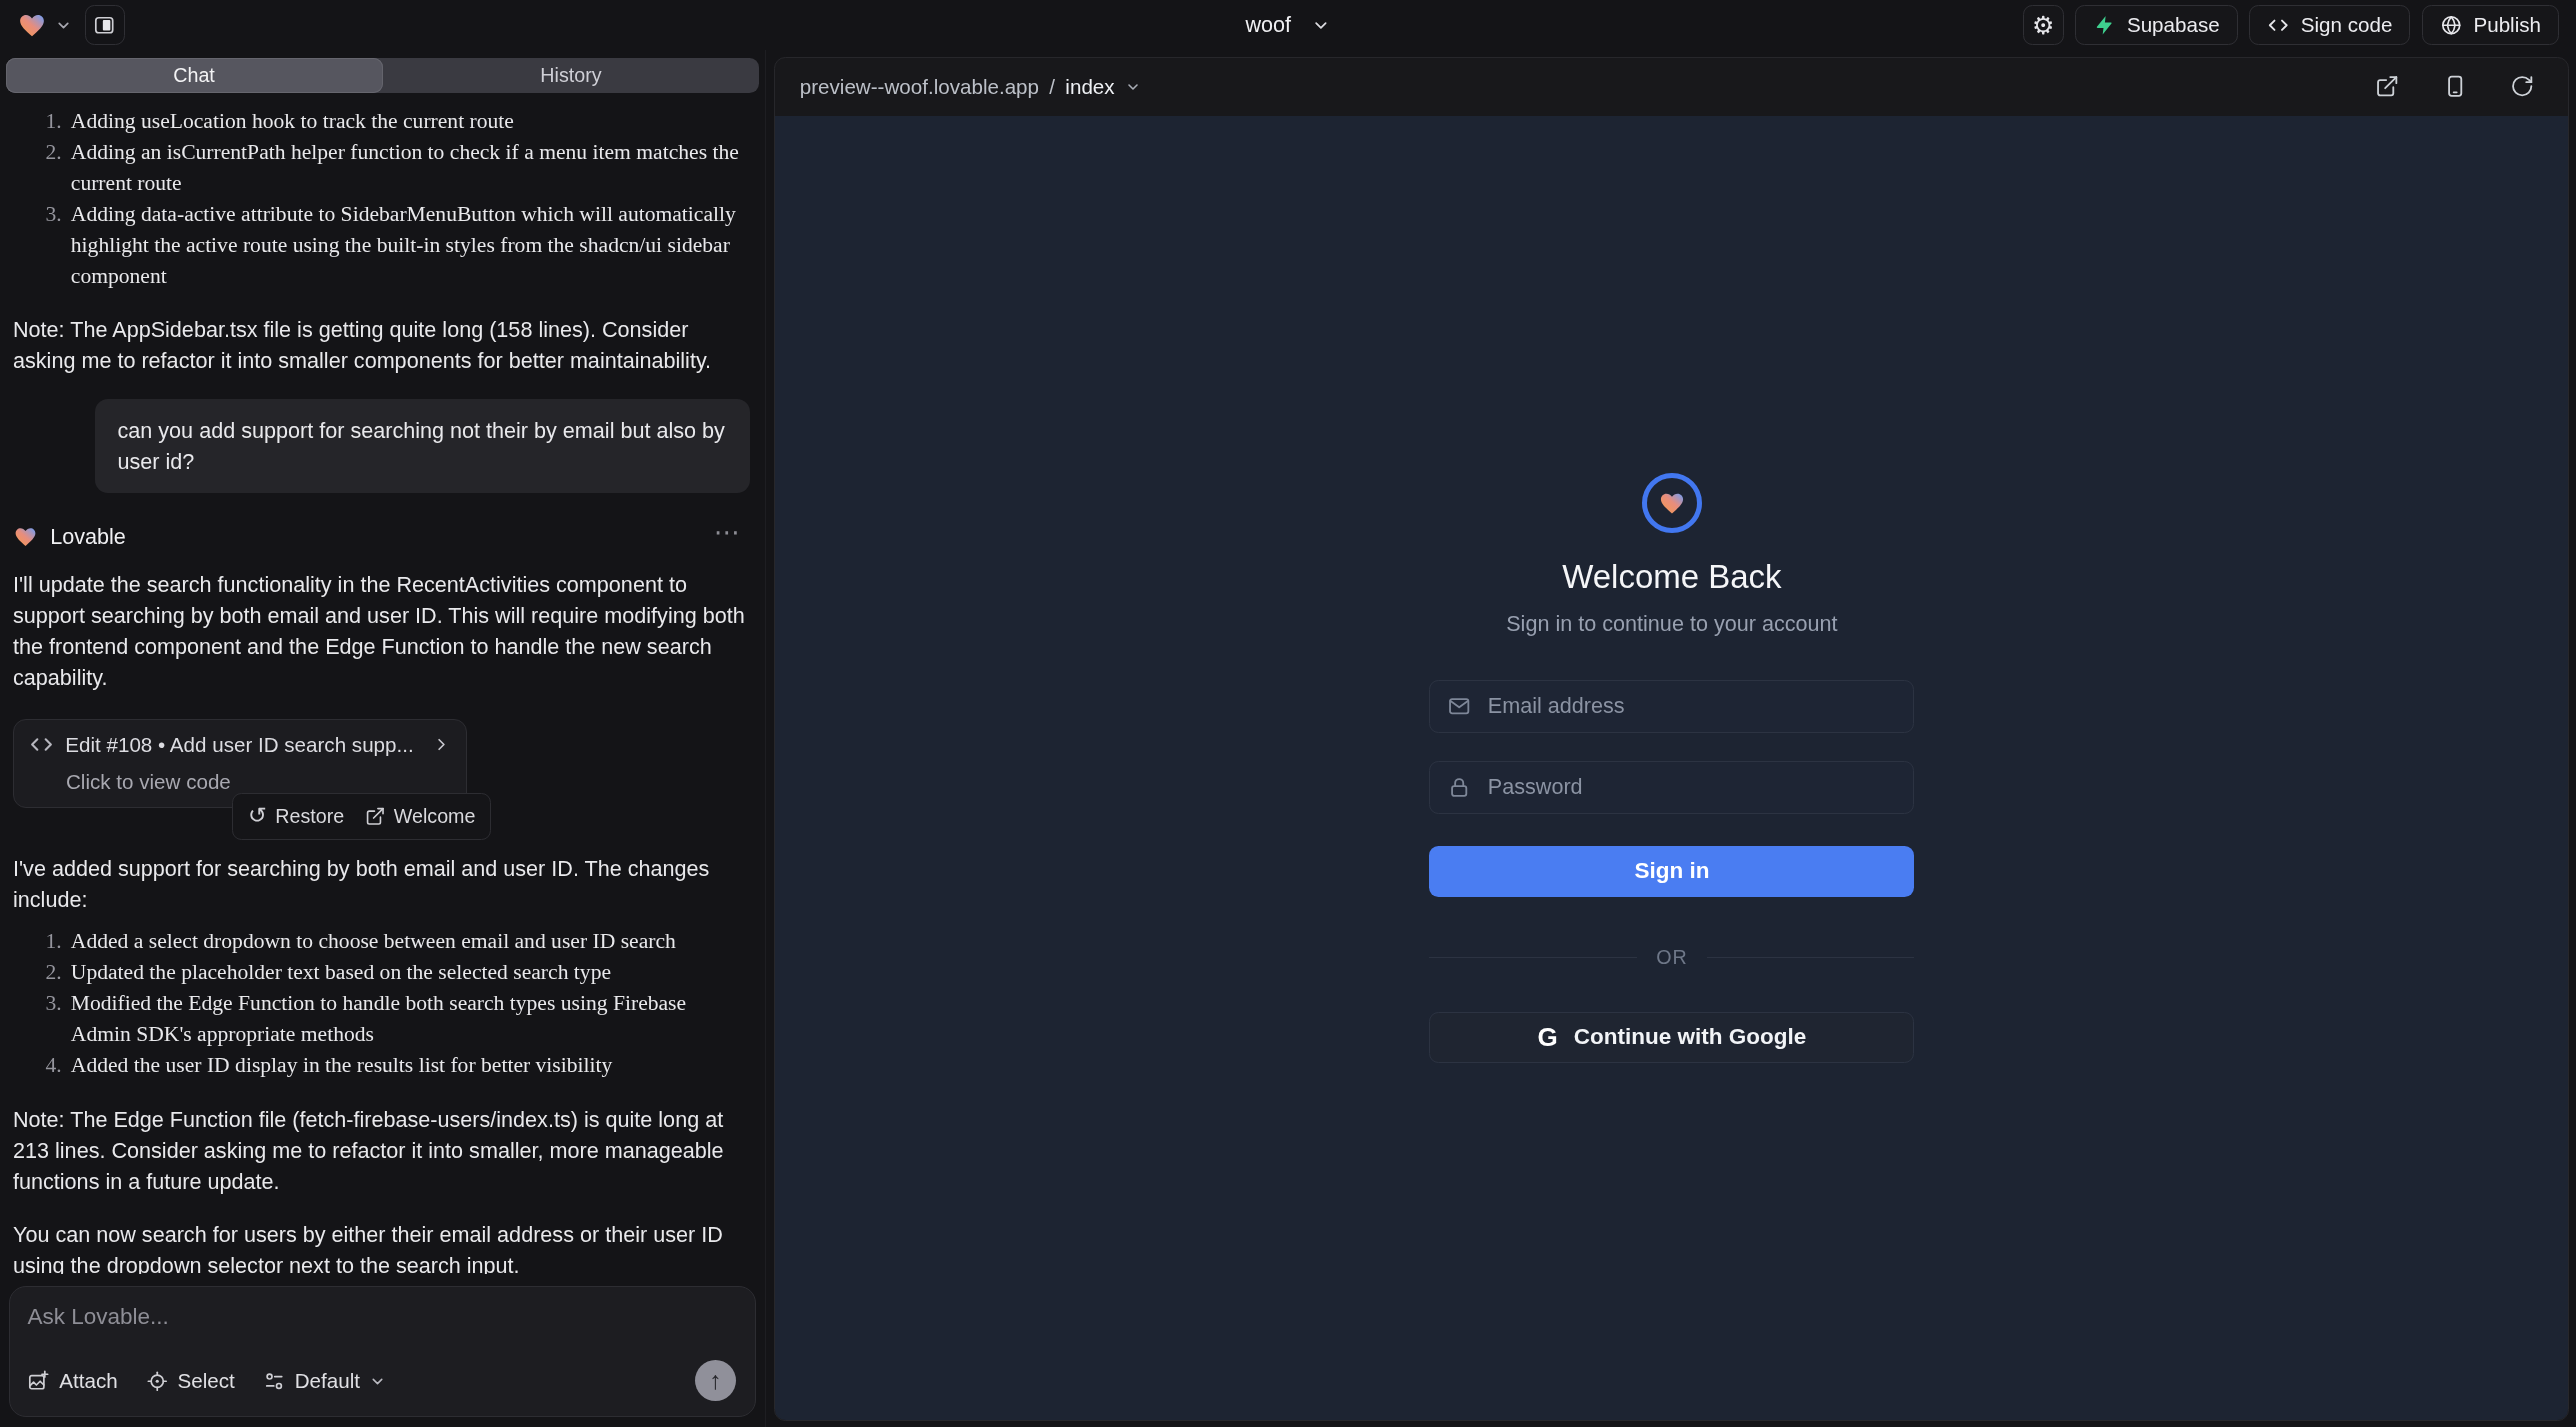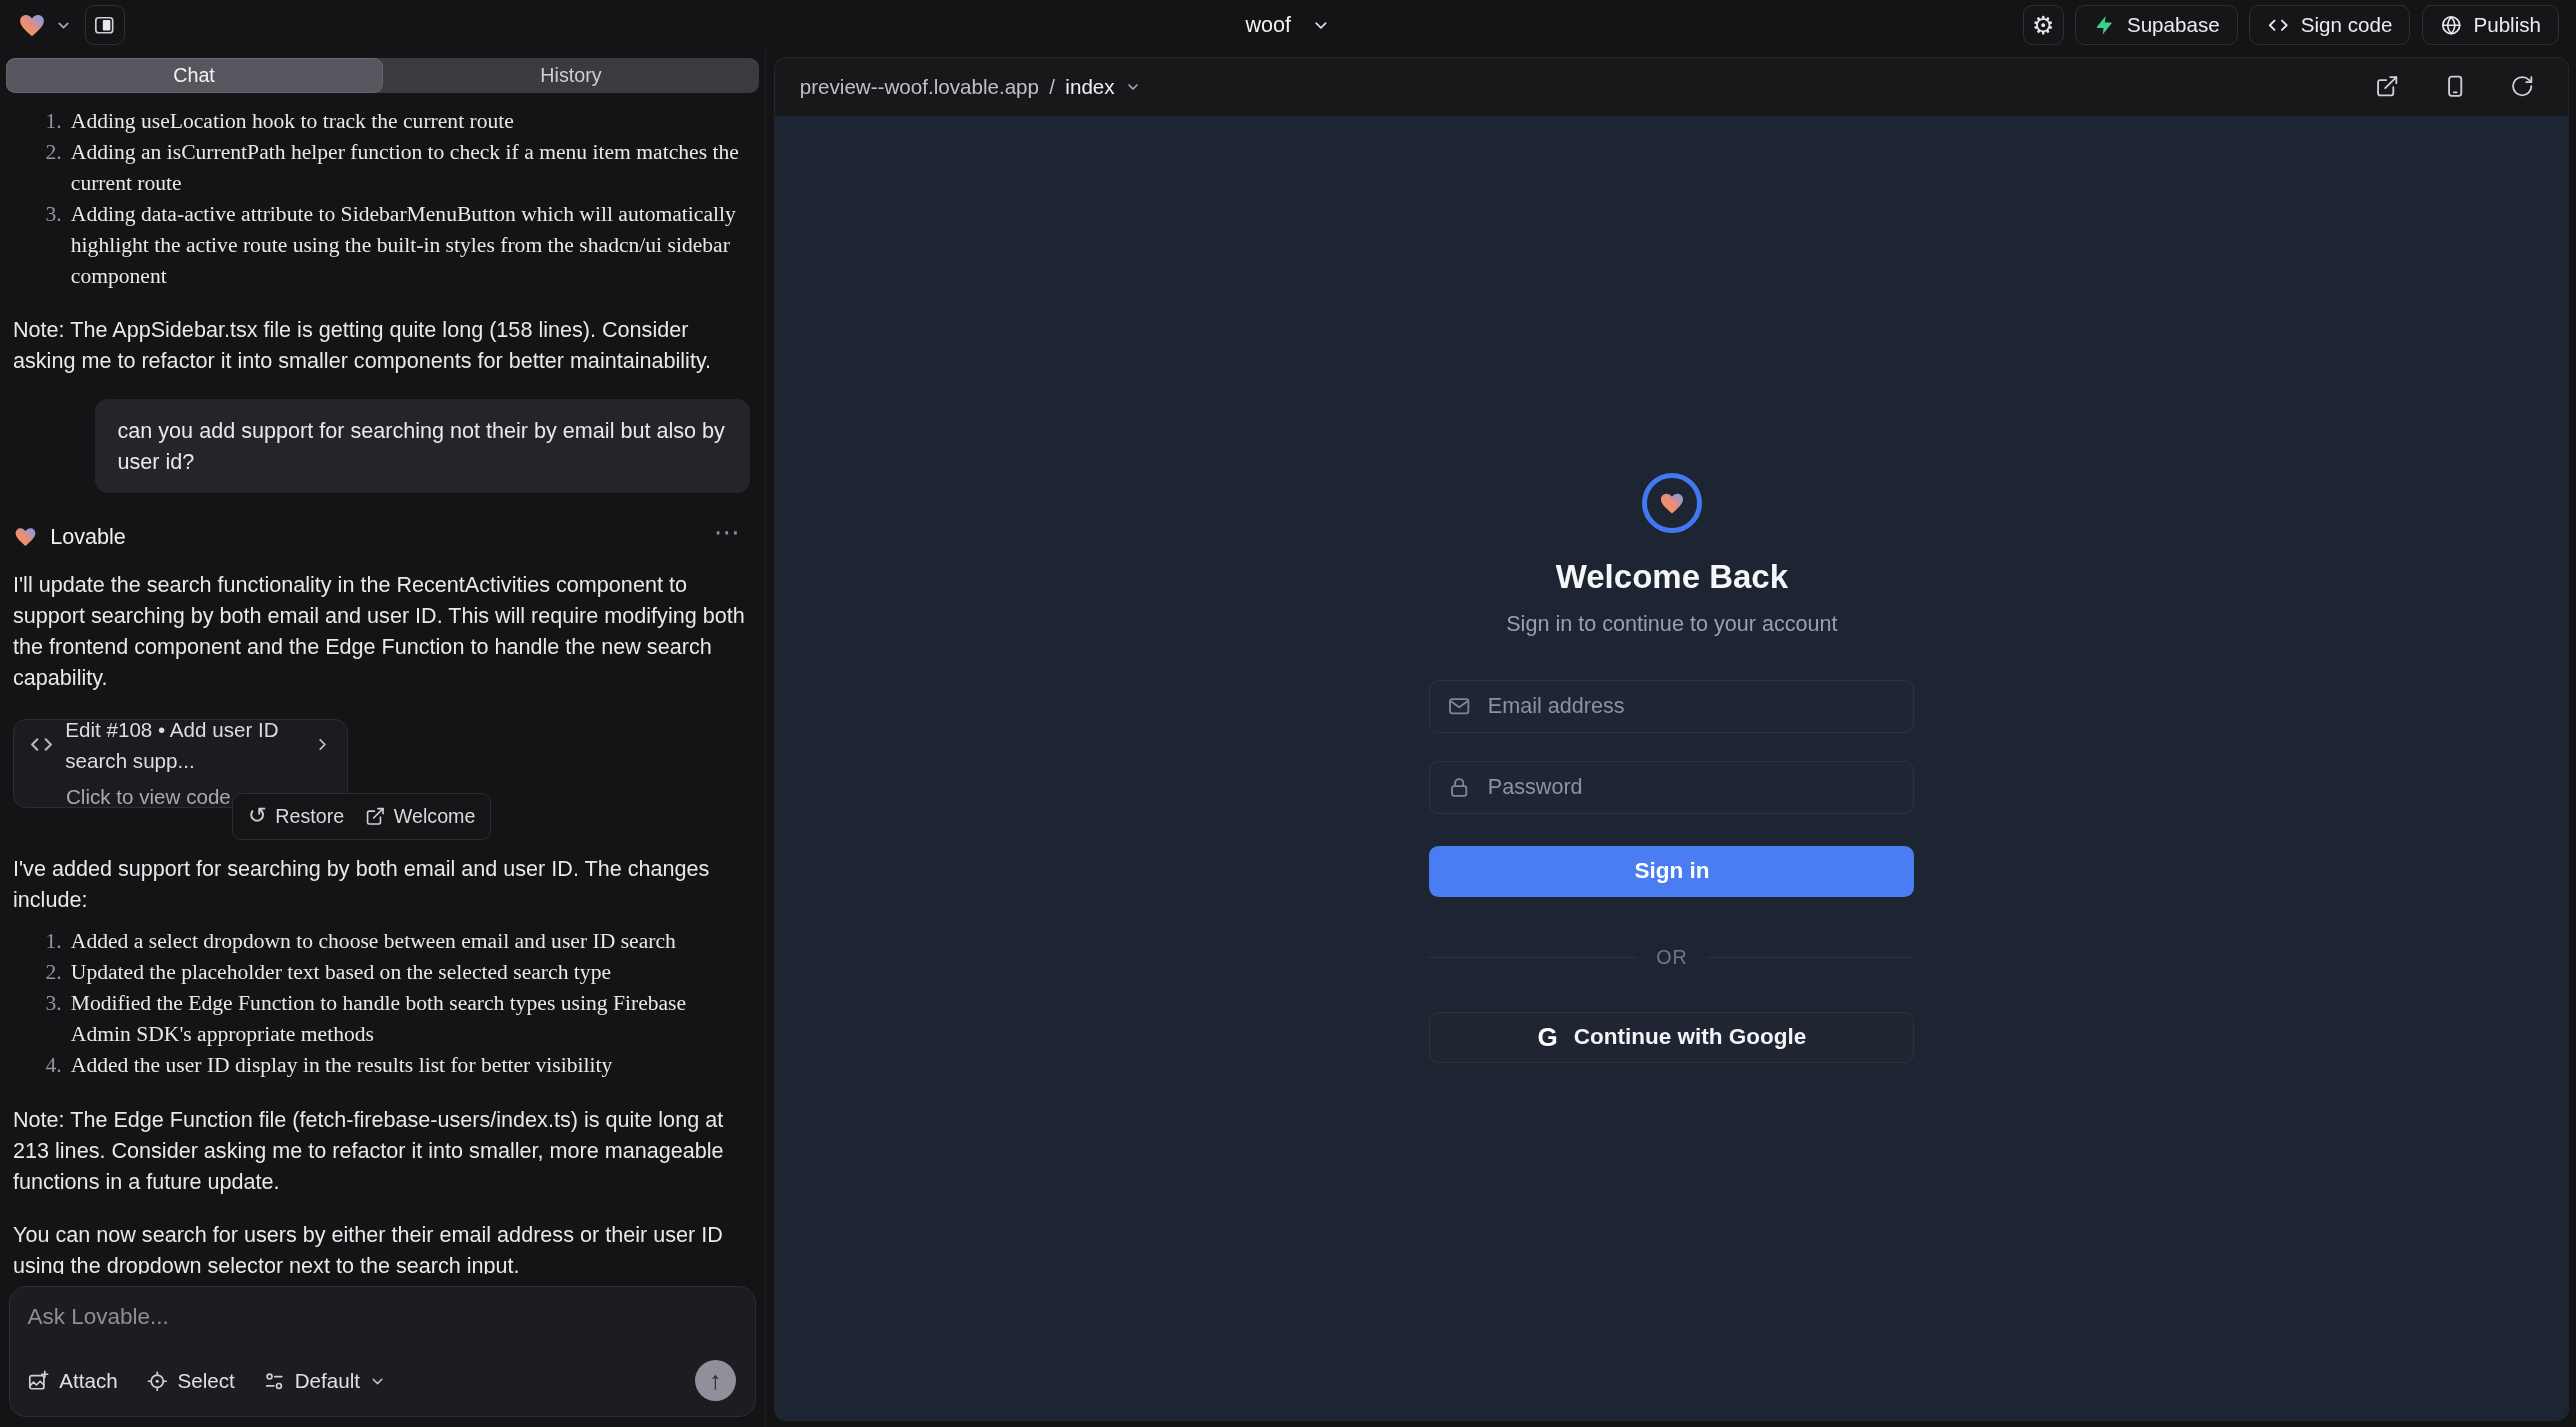--- a/index.html
+++ b/index.html
@@ -40,21 +40,21 @@
   ol.changes{margin:0 0 22.5px;padding-left:54px;}
   ol.changes li{padding-left:3.8px;font-family:Liberation Serif, serif;}
   ol.changes li::marker{color:#95959d;}
   .user-row{display:flex;justify-content:flex-end;margin:3.8px 0 28px;}
   .user-bubble{background:#252529;border-radius:13px;padding:16px 22.5px;max-width:610px;}
   .assistant-head{display:flex;align-items:center;gap:12.2px;margin:0 0 17px;position:relative;}
   .assistant-name{font-size:21.6px;color:#f0f0f3;}
   .more-dots{position:absolute;right:7.5px;top:-3.8px;color:#8d8d95;font-size:26px;letter-spacing:2.8px;cursor:pointer;}
 
   .edit-wrap{position:relative;height:114px;margin:1.9px 0 20.6px;}
-  .edit-card{position:absolute;left:0;top:0;width:335px;height:89px;background:#1c1c20;
+  .edit-card{position:absolute;left:0;top:0;width:454px;height:89px;background:#1c1c20;
              border:0.9px solid #2d2d32;border-radius:13px;box-sizing:border-box;
              display:flex;flex-direction:column;justify-content:center;padding:0 15px;cursor:pointer;}
   .edit-title-row{display:flex;align-items:center;gap:11.3px;font-size:20.6px;color:#dcdce1;}
   .edit-sub{margin:5.6px 0 0 37px;font-size:20.6px;color:#a8a8b0;}
   .rp-bar{position:absolute;left:219px;top:74px;display:flex;align-items:center;gap:5.6px;
           background:#151518;border:0.9px solid #2d2d32;border-radius:9.4px;padding:4.7px 7.5px;}
   .rp-btn{display:flex;align-items:center;gap:8.4px;padding:2.8px 7.5px;font-size:19.7px;color:#dadade;cursor:pointer;}
   .restore-glyph{font-size:22.5px;line-height:1;color:#cfcfd4;}
 
   
@@ -76,21 +76,21 @@
                   justify-content:space-between;padding:0 24.4px;}
   .url-group{display:flex;align-items:center;gap:10.3px;font-size:20.6px;color:#bcc0c8;cursor:pointer;}
   .url-page{color:#eef0f4;}
   .chrome-icons{display:flex;align-items:center;gap:43px;margin-right:9.4px;color:#cdd1d7;}
   .chrome-icons .ci{cursor:pointer;}
 
   .viewport{flex:1;background:#1d2432;display:flex;align-items:center;justify-content:center;}
   .login{width:485px;display:flex;flex-direction:column;align-items:center;}
   .login-logo{width:60px;height:60px;box-sizing:border-box;border:5.6px solid #4277f0;border-radius:50%;
               display:flex;align-items:center;justify-content:center;margin-bottom:24.4px;}
-  .login-title{font-size:33px;font-weight:bold;color:#f5f6f8;margin:0 0 15px;}
+  .login-title{font-size:33px;font-weight:normal;color:#f5f6f8;margin:0 0 15px;}
   .login-sub{font-size:21.6px;color:#98a0b0;margin:0 0 43px;}
   .field{width:100%;height:53px;box-sizing:border-box;border:0.9px solid #2c3342;background:#1e2534;
          border-radius:9.4px;display:flex;align-items:center;gap:14px;padding:0 17px;margin-bottom:28px;
          color:#7e8798;}
   .field input{flex:1;background:transparent;border:none;outline:none;color:#e8ebf0;
                font-size:21.6px;font-family:"Liberation Sans",sans-serif;}
   .field input::placeholder{color:#8b93a3;}
   .signin-btn{width:100%;height:51px;border:none;border-radius:9.4px;background:#4a7df2;color:#ffffff;
               font-weight:bold;font-size:22.5px;font-family:"Liberation Sans",sans-serif;
               margin-top:3.8px;cursor:pointer;}

